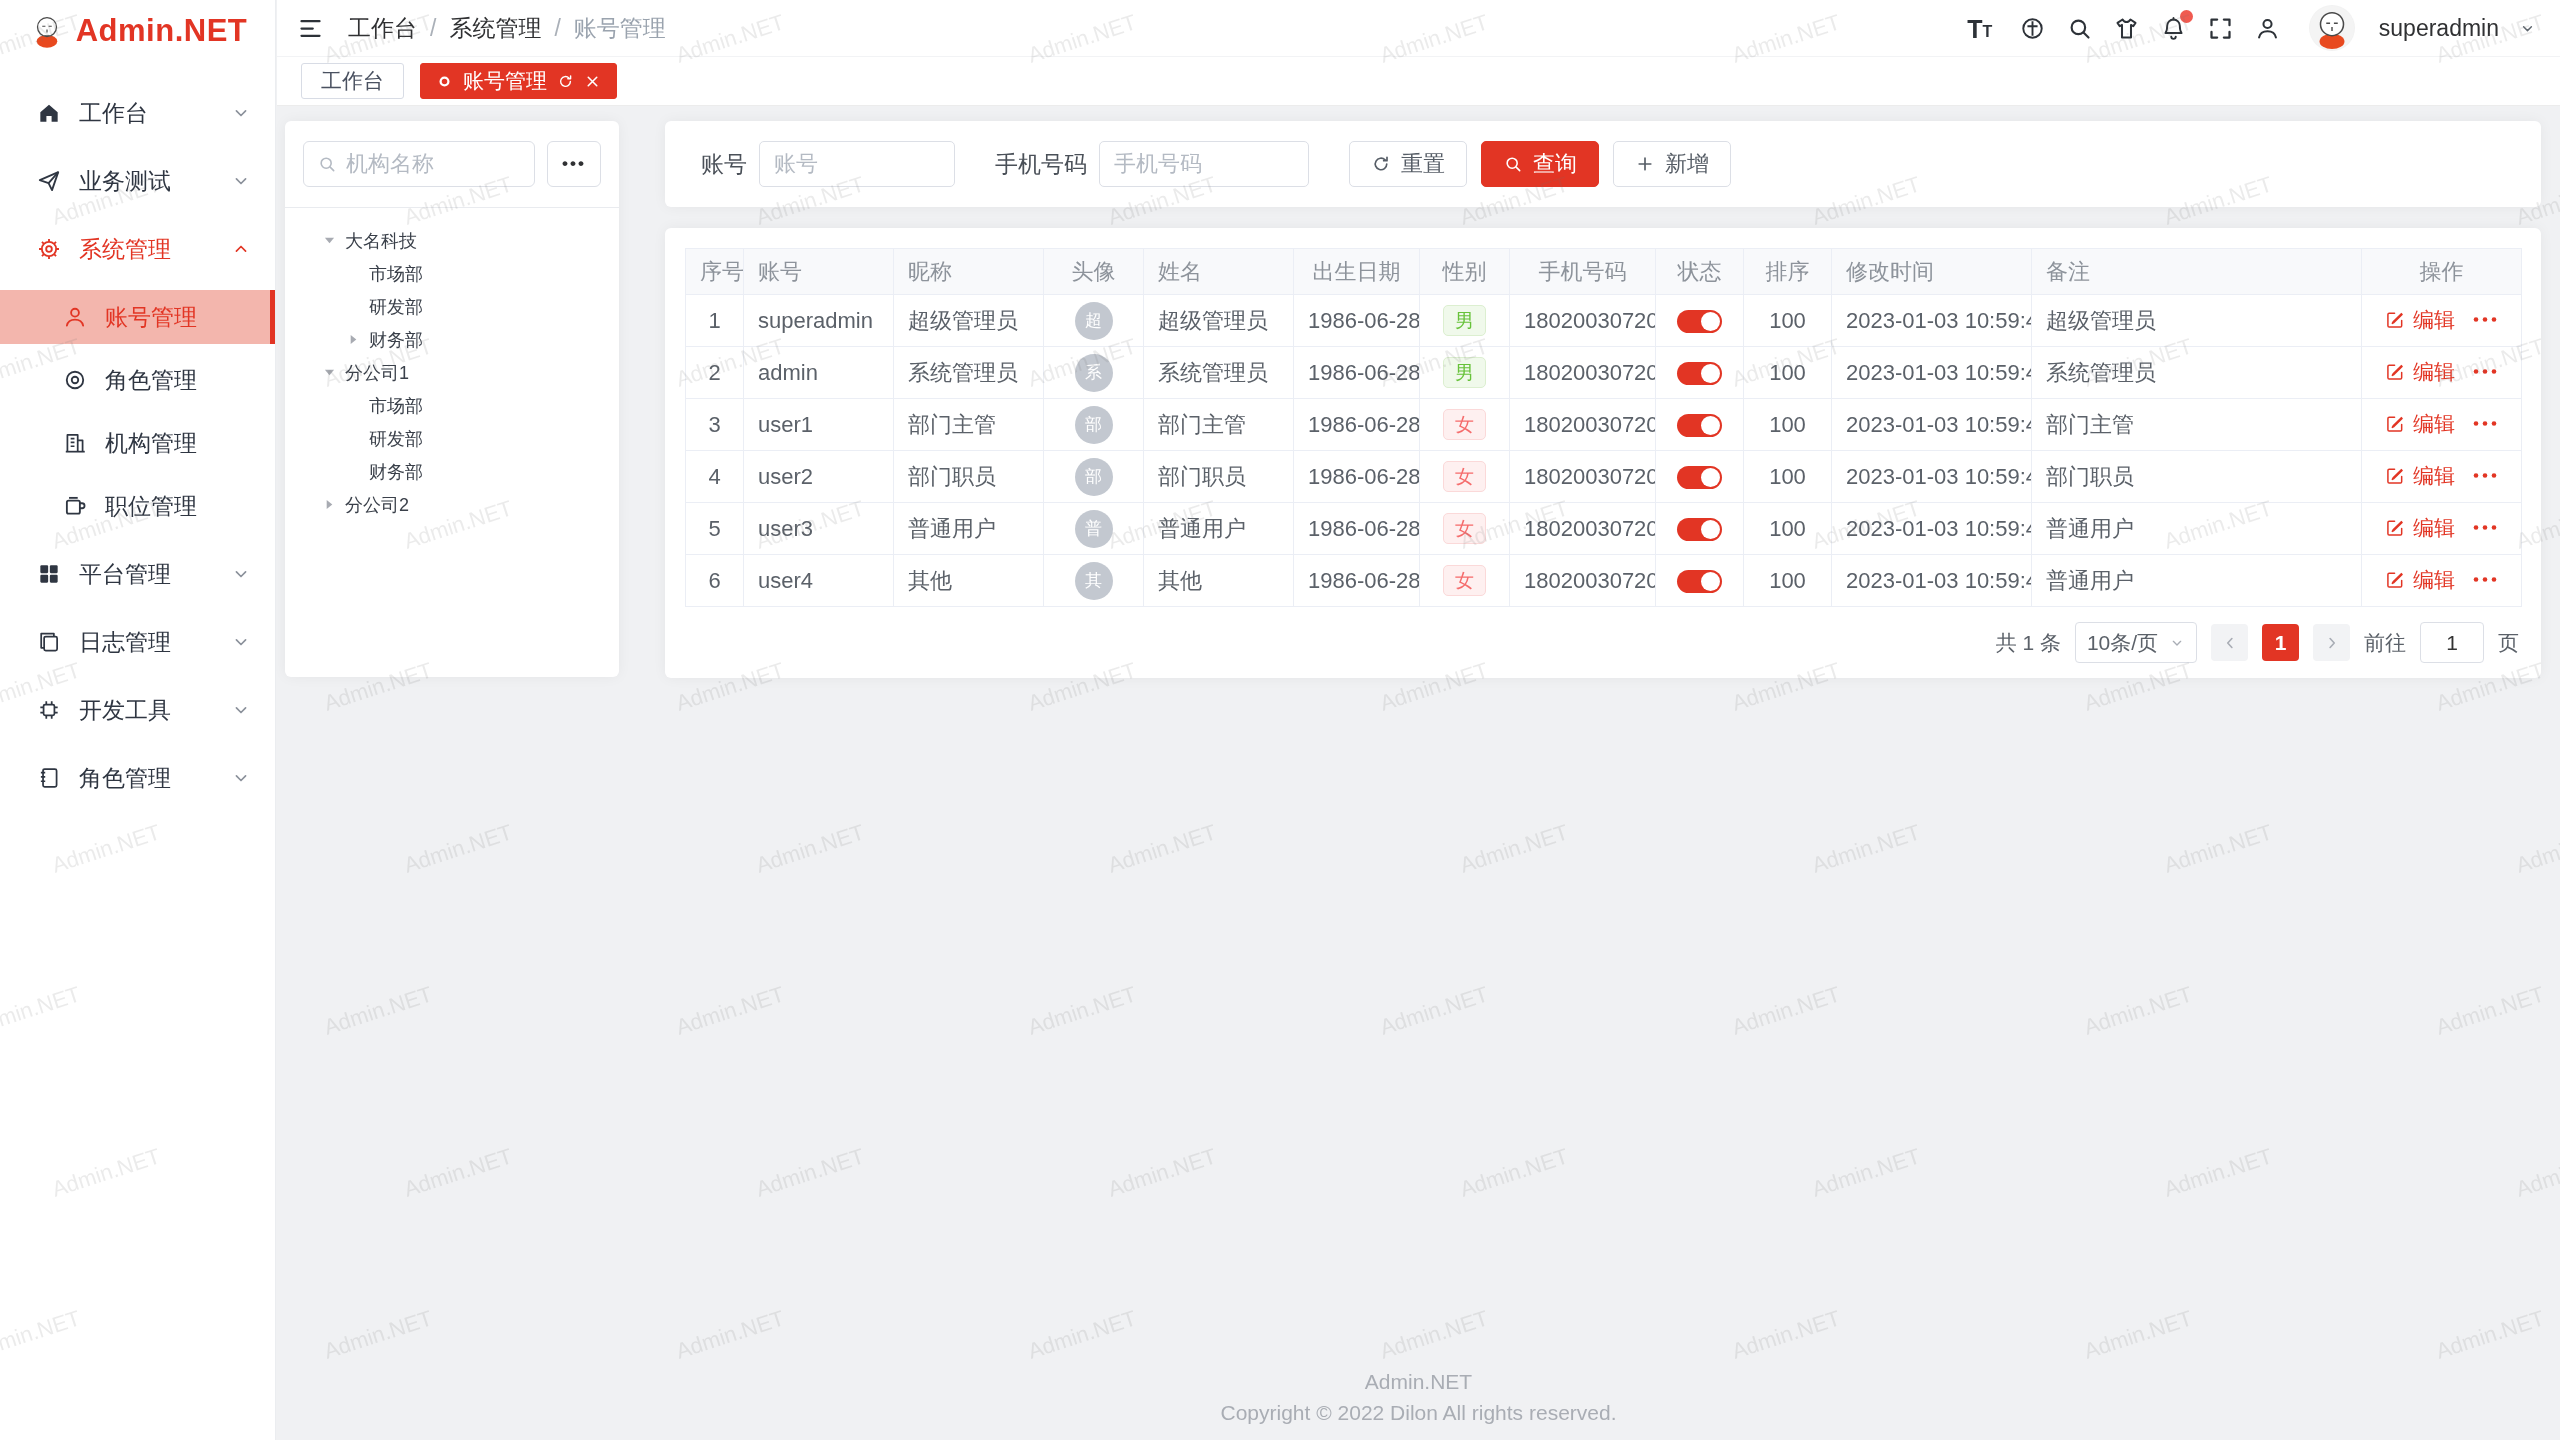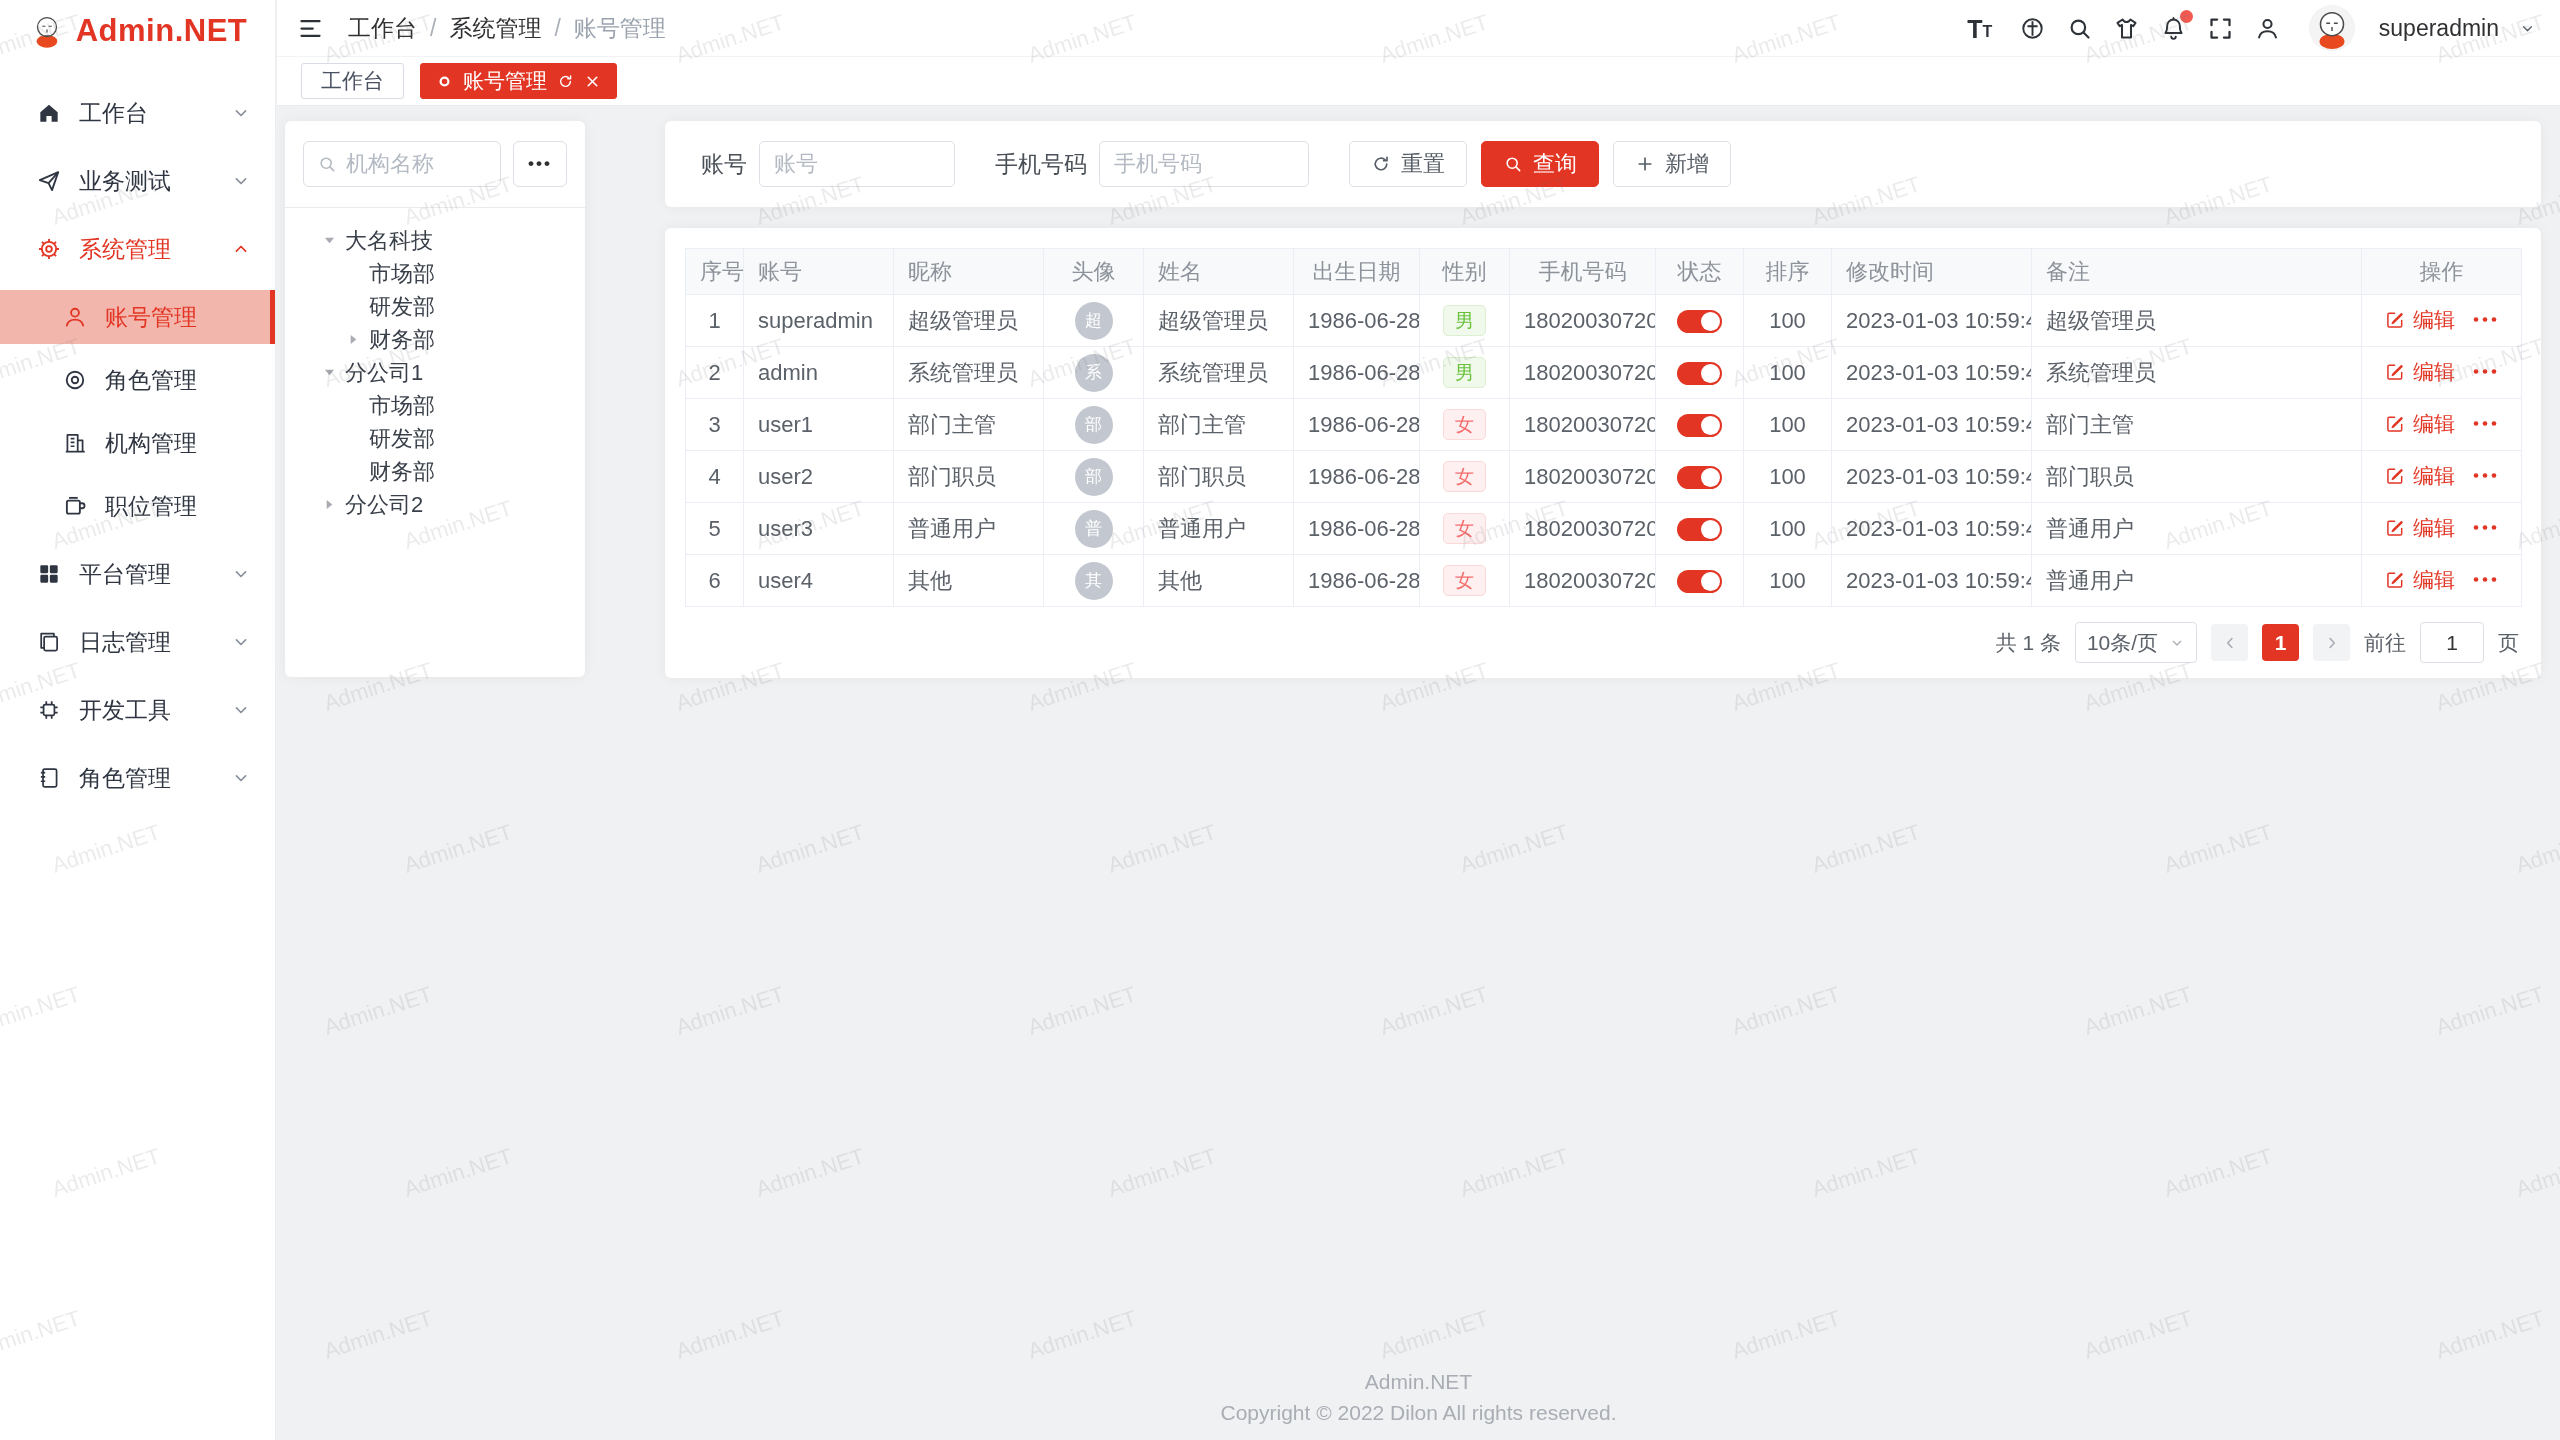--- a/index.html
+++ b/index.html
@@ -41,34 +41,34 @@
 
   
   .tabbar{position:absolute;left:277px;top:57px;right:0;height:49px;background:#fff;border-bottom:1px solid #ececec;display:flex;align-items:center;padding-left:24px;gap:16px;z-index:8}
   .tab{height:36px;display:inline-flex;align-items:center;padding:0 19px;border:1px solid #d8dce5;border-radius:3px;font-size:21px;color:#4a5160;background:#fff;gap:10px;cursor:pointer}
   .tab.on{background:#e23524;border-color:#e23524;color:#fff;padding:0 15px}
   .tab .ti{width:17px;height:17px}
 
   
   .content{position:absolute;left:277px;top:107px;right:0;bottom:0;background:#f0f1f3}
   .card{position:absolute;background:#fff;border-radius:6px;box-shadow:0 0 14px rgba(0,0,0,.05)}
-  .tree-card{left:8px;top:14px;width:300px;height:556px}
+  .tree-card{left:8px;top:14px;width:334px;height:556px}
   .search-card{left:388px;top:14px;width:1876px;height:86px}
   .table-card{left:388px;top:121px;width:1876px;height:450px}
 
   
   .tsrow{display:flex;align-items:center;padding:20px 18px 0 18px;gap:12px}
   .tsearch{flex:1;height:46px;border:1px solid #dcdfe6;border-radius:6px;display:flex;align-items:center;padding:0 13px;gap:9px;color:#b4bac3}
   .tsearch .sic{width:20px;height:20px;flex:0 0 20px}
   .tsearch input{border:0;outline:0;font-size:22px;color:#333;width:100%;background:transparent}
   input::placeholder{color:#b4bac3}
   .tmore{width:54px;height:46px;border:1px solid #dcdfe6;border-radius:6px;display:flex;align-items:center;justify-content:center;font-size:17px;color:#303133;letter-spacing:2px;font-weight:700;cursor:pointer}
   .tdivider{height:1px;background:#e9ebef;margin-top:20px}
   .tree{padding-top:16px}
-  .tn{height:33px;display:flex;align-items:center;font-size:22px;color:#3a404a;cursor:pointer}
+  .tn{height:33px;display:flex;align-items:center;font-size:18px;color:#3a404a;cursor:pointer}
   .tn .caret{width:17px;height:17px;flex:0 0 17px;color:#a8abb2;margin-left:36px}
   .tn.l2 .caret{margin-left:60px}
   .tn .nlb{margin-left:7px}
 
   
   .frow{display:flex;align-items:center;height:100%;padding-left:36px}
   .flabel{font-size:23px;color:#4a5058;margin-right:12px;white-space:nowrap}
   .finput{height:46px;border:1px solid #dcdfe6;border-radius:5px;padding:0 14px;font-size:22px;color:#333;outline:none}
   .gap40{margin-left:40px}
   .btn{height:46px;border-radius:5px;display:inline-flex;align-items:center;justify-content:center;gap:10px;font-size:22px;padding:0 21px;border:1px solid #dcdfe6;background:#fff;color:#565d66;cursor:pointer;font-family:inherit}

